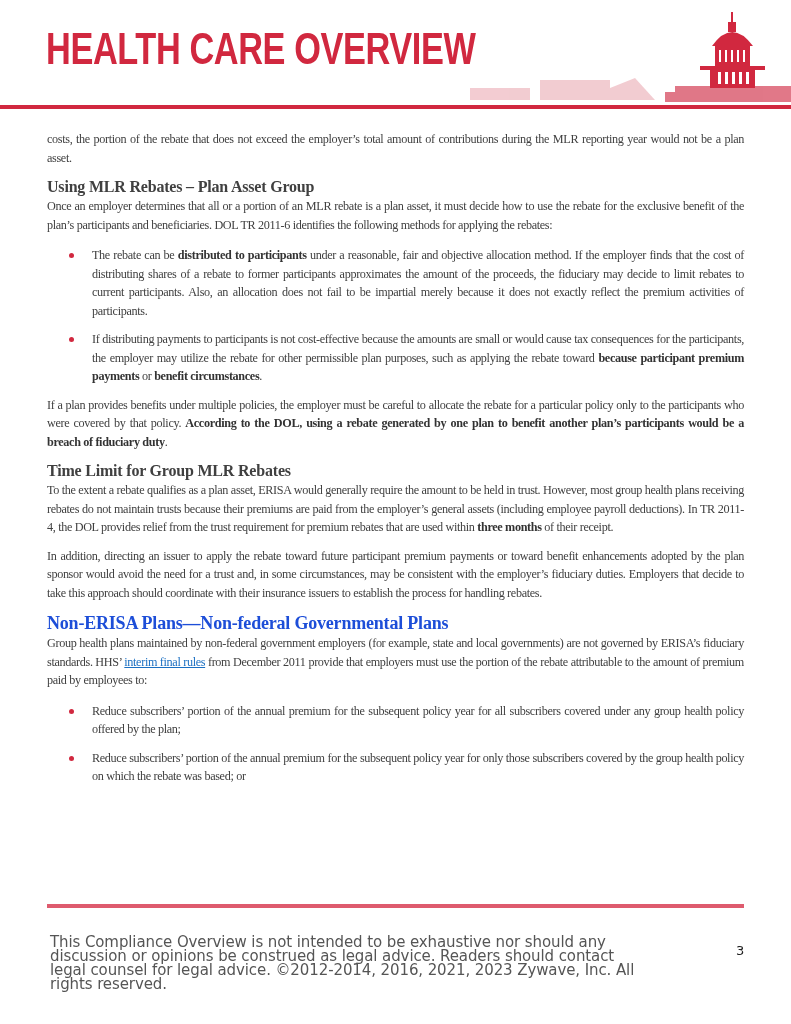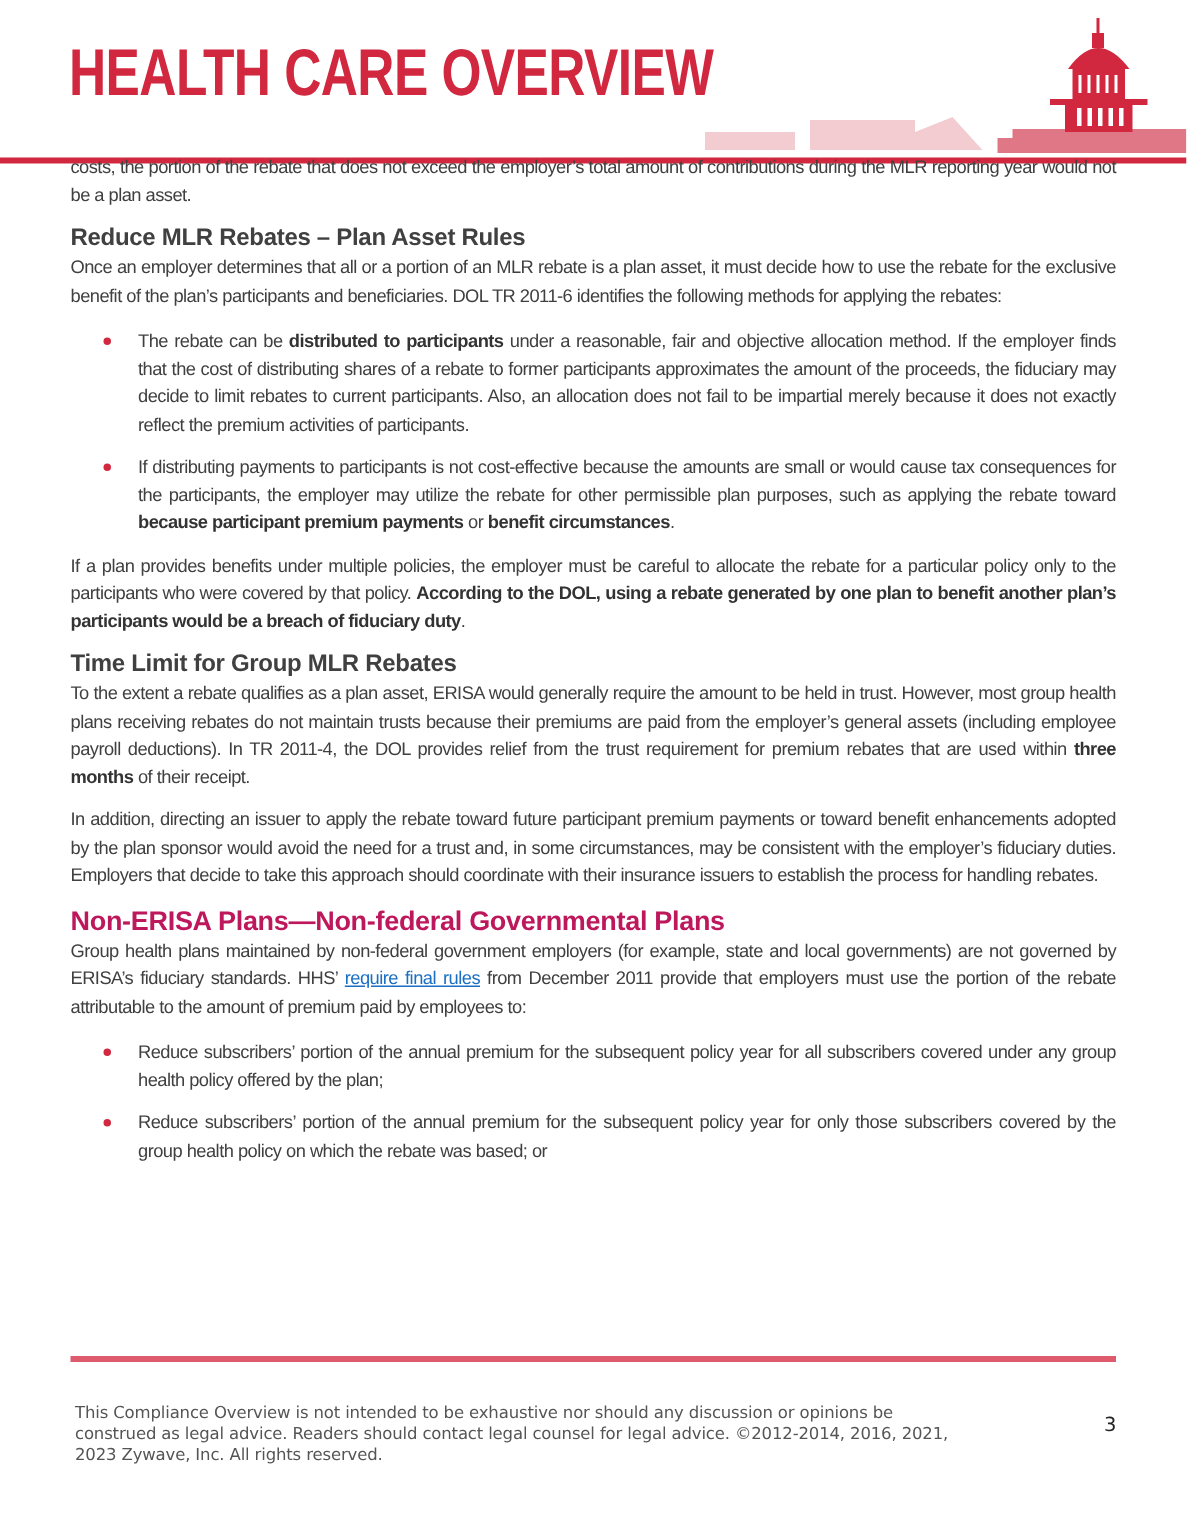--- a/index.html
+++ b/index.html
@@ -13,49 +13,49 @@
       font-family: "Liberation Sans", sans-serif; font-weight: bold;
       font-size: 44px; line-height: 50px; color: #d1283f;
       letter-spacing: -0.5px;
       transform: scaleX(0.78); transform-origin: left top;
       white-space: nowrap;
     }
     .capitol { position: absolute; left: 460px; top: 8px; width: 331px; height: 98px; }
     .header-rule { position: absolute; left: 0; top: 105px; width: 791px; height: 4px; background: #d1283f; }
 
     .content {
-      position: absolute; left: 47px; top: 102px; width: 697px;
-      font-family: Liberation Sans, sans-serif;
+      position: absolute; left: 47px; top: 130px; width: 697px;
+      font-family: Liberation Serif, serif;
       font-size: 12.2px; line-height: 18.5px; color: #404040;
       letter-spacing: -0.35px;
     }
     .content p { margin: 0 0 10px 0; text-align: justify; }
     .content b { color: #333333; }
     h2.sub {
       margin: 4px 0 0 0; font-size: 16px; line-height: 20px; font-weight: bold;
       color: #404040; letter-spacing: -0.2px;
     }
     h2.sec {
       margin: 4px 0 0 0; font-size: 18px; line-height: 22px; font-weight: bold;
-      color: #be185d; letter-spacing: -0.2px;
+      color: #1d4ed8; letter-spacing: -0.2px;
     }
     ul.bullets { list-style: none; margin: 12px 0 10px 0; padding: 0; }
     ul.bullets li {
       position: relative; padding-left: 45px; margin-bottom: 10px; text-align: justify;
     }
     ul.bullets li .dot {
       position: absolute; left: 22px; top: 7px; width: 5px; height: 5px;
       border-radius: 50%; background: #d1283f;
     }
     a.link { color: #1a6fc2; text-decoration: underline; }
 
     .footer-rule { position: absolute; left: 47px; top: 904px; width: 697px; height: 4px; background: #de5b6e; }
     .footer-text {
       position: absolute; left: 50px; top: 935px; width: 590px;
-      font-family: "DejaVu Sans", sans-serif; font-size: 11px; line-height: 14px; color: #555555;
+      font-family: "DejaVu Sans", sans-serif; font-size: 15px; line-height: 14px; color: #555555;
       letter-spacing: -0.1px;
     }
     .page-num {
       position: absolute; left: 736px; top: 943px;
       font-family: "DejaVu Sans", sans-serif; font-size: 13px; color: #222222;
     }
   </style>
 </head>
 <body>
 
@@ -91,40 +91,40 @@
       <rect x="277" y="42" width="2" height="12"></rect>
       <rect x="283" y="42" width="2" height="12"></rect>
     </g>
   </svg>
   <div class="header-rule"></div>
 </div>
 
 <div class="content">
   <p>costs, the portion of the rebate that does not exceed the employer’s total amount of contributions during the MLR reporting year would not be a plan asset.</p>
 
-  <h2 class="sub">Reduce MLR Rebates – Plan Asset Rules</h2>
+  <h2 class="sub">Using MLR Rebates – Plan Asset Group</h2>
   <p>Once an employer determines that all or a portion of an MLR rebate is a plan asset, it must decide how to use the rebate for the exclusive benefit of the plan’s participants and beneficiaries. DOL TR 2011-6 identifies the following methods for applying the rebates:</p>
   <ul class="bullets">
     <li>
       <span class="dot"></span>
       <span>The rebate can be </span><b>distributed to participants</b><span> under a reasonable, fair and objective allocation method. If the employer finds that the cost of distributing shares of a rebate to former participants approximates the amount of the proceeds, the fiduciary may decide to limit rebates to current participants. Also, an allocation does not fail to be impartial merely because it does not exactly reflect the premium activities of participants.</span>
     </li>
     <li>
       <span class="dot"></span>
       <span>If distributing payments to participants is not cost-effective because the amounts are small or would cause tax consequences for the participants, the employer may utilize the rebate for other permissible plan purposes, such as applying the rebate toward </span><b>because participant premium payments</b><span> or </span><b>benefit circumstances</b><span>.</span>
     </li>
   </ul>
   <p><span>If a plan provides benefits under multiple policies, the employer must be careful to allocate the rebate for a particular policy only to the participants who were covered by that policy. </span><b>According to the DOL, using a rebate generated by one plan to benefit another plan’s participants would be a breach of fiduciary duty</b><span>.</span></p>
 
   <h2 class="sub">Time Limit for Group MLR Rebates</h2>
   <p><span>To the extent a rebate qualifies as a plan asset, ERISA would generally require the amount to be held in trust. However, most group health plans receiving rebates do not maintain trusts because their premiums are paid from the employer’s general assets (including employee payroll deductions). In TR 2011-4, the DOL provides relief from the trust requirement for premium rebates that are used within </span><b>three months</b><span> of their receipt.</span></p>
   <p>In addition, directing an issuer to apply the rebate toward future participant premium payments or toward benefit enhancements adopted by the plan sponsor would avoid the need for a trust and, in some circumstances, may be consistent with the employer’s fiduciary duties. Employers that decide to take this approach should coordinate with their insurance issuers to establish the process for handling rebates.</p>
 
   <h2 class="sec">Non-ERISA Plans—Non-federal Governmental Plans</h2>
-  <p><span>Group health plans maintained by non-federal government employers (for example, state and local governments) are not governed by ERISA’s fiduciary standards. HHS’ </span><a class="link" href="#">require final rules</a><span> from December 2011 provide that employers must use the portion of the rebate attributable to the amount of premium paid by employees to:</span></p>
+  <p><span>Group health plans maintained by non-federal government employers (for example, state and local governments) are not governed by ERISA’s fiduciary standards. HHS’ </span><a class="link" href="#">interim final rules</a><span> from December 2011 provide that employers must use the portion of the rebate attributable to the amount of premium paid by employees to:</span></p>
   <ul class="bullets">
     <li>
       <span class="dot"></span>
       <span>Reduce subscribers’ portion of the annual premium for the subsequent policy year for all subscribers covered under any group health policy offered by the plan;</span>
     </li>
     <li>
       <span class="dot"></span>
       <span>Reduce subscribers’ portion of the annual premium for the subsequent policy year for only those subscribers covered by the group health policy on which the rebate was based; or</span>
     </li>
   </ul>

